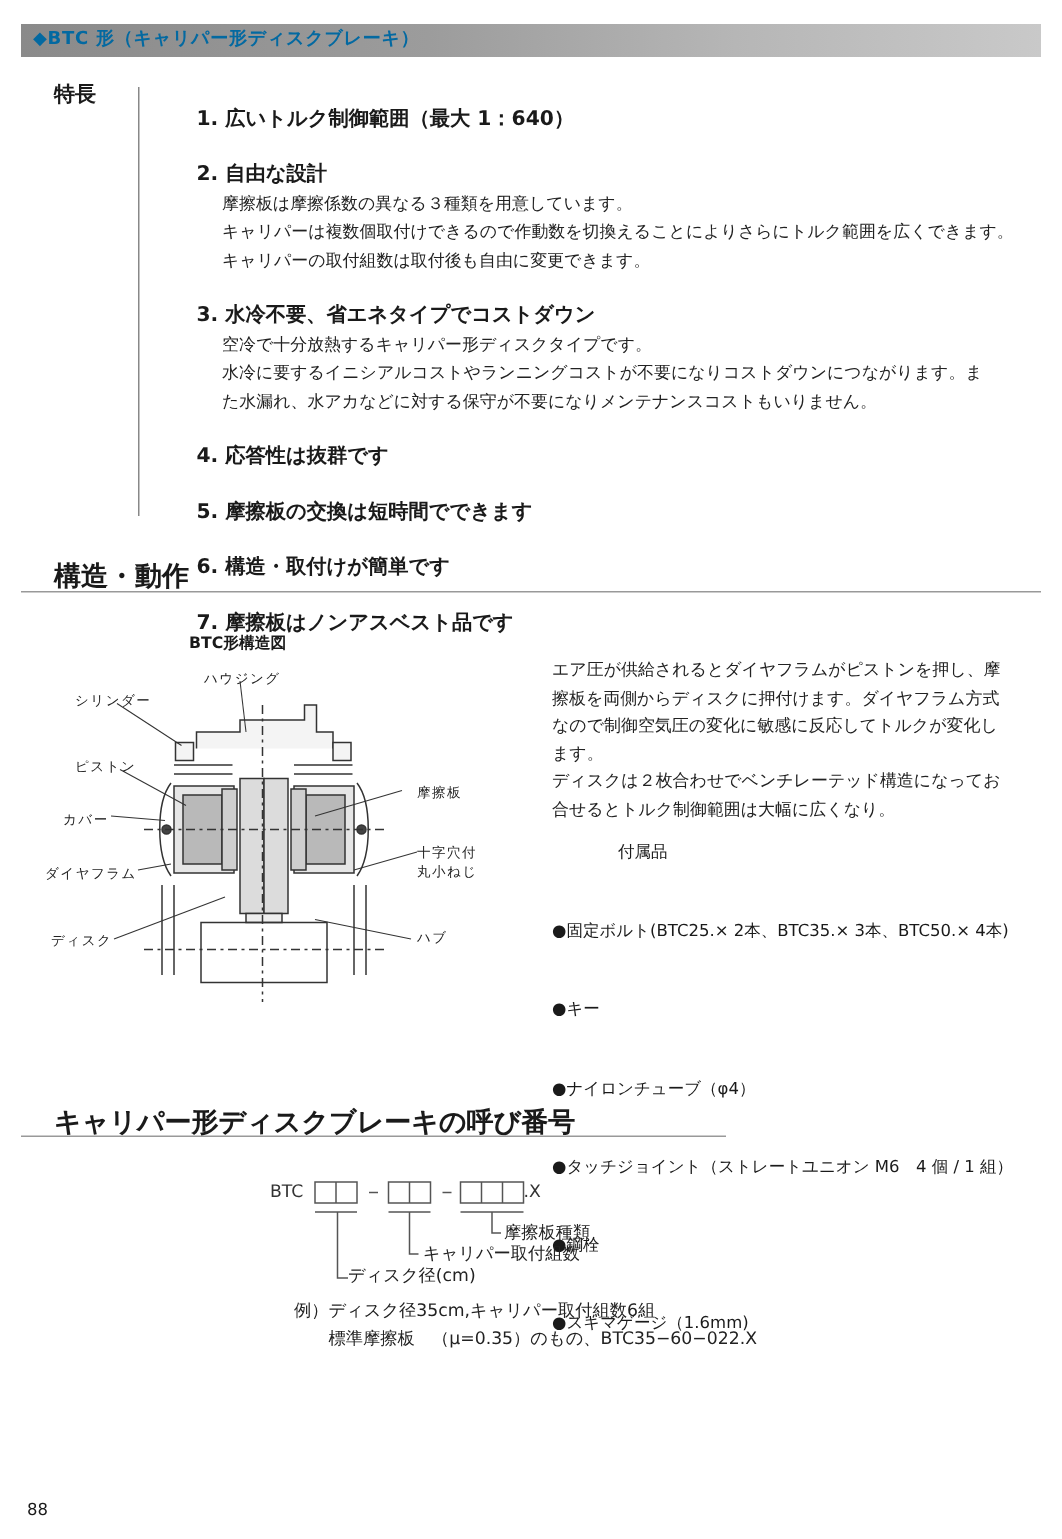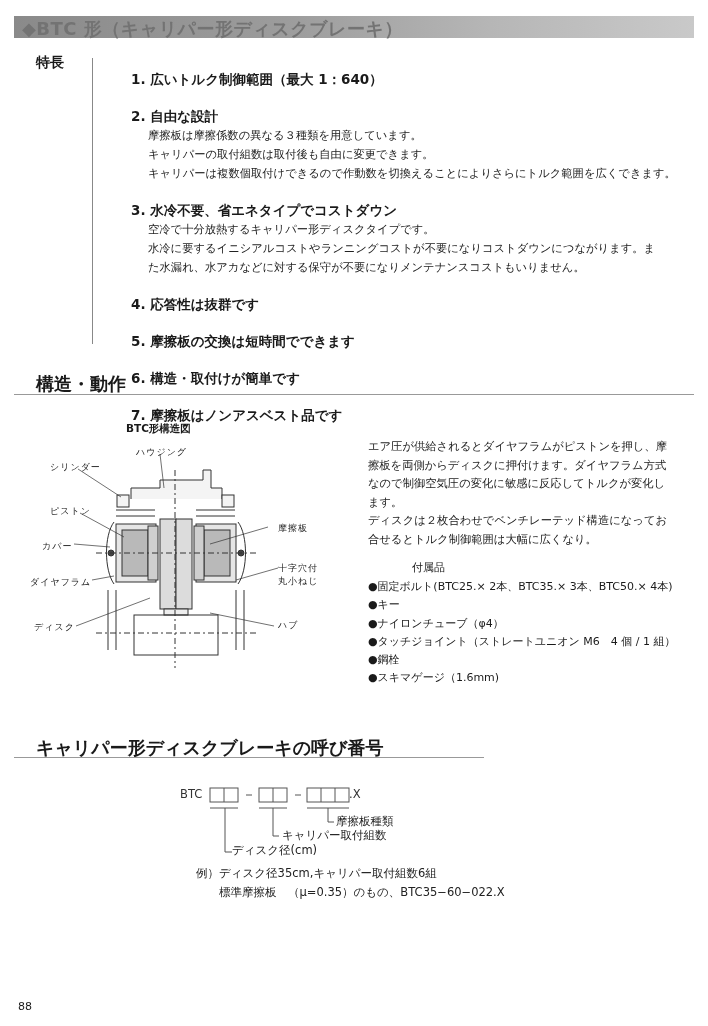--- a/index.html
+++ b/index.html
@@ -2,41 +2,41 @@
 <html><head>
 <meta charset="utf-8">
 <style>
   html, body { margin: 0; padding: 0; background: #ffffff; }
   body { width: 708px; height: 1026px; position: relative; overflow: hidden;
          font-family: "DejaVu Sans", sans-serif; color: #1a1a1a; }
   .abs { position: absolute; }
 
   .title-bar { left: 14px; top: 16px; width: 680px; height: 22px;
     background: linear-gradient(to right, #8a8a8a 0%, #9c9c9c 40%, #b6b6b6 70%, #c9c9c9 100%); }
-  .title-text { left: 22px; top: 17px; font-size: 18px; font-weight: bold; color: #737373; letter-spacing: 0.5px; white-space: nowrap; text-align: right; }
+  .title-text { left: 22px; top: 17px; font-size: 12px; font-weight: bold; color: #0369a1; letter-spacing: 0.5px; white-space: nowrap; text-align: right; }
 
   .feat-label { left: 36px; top: 54px; font-size: 14px; font-weight: bold; white-space: nowrap; }
   .feat-rule { left: 92px; top: 58px; width: 1px; height: 286px; background: #888; }
 
   .feat-list { left: 114px; top: 52px; width: 590px; }
   .feat-item { margin: 17px; }
   .feat-head { font-size: 13.5px; font-weight: bold; line-height: 20px; white-space: nowrap; }
   .feat-body { padding-left: 17px; font-size: 11.3px; line-height: 19px; color: #222; }
   .feat-body div { white-space: nowrap; }
 
   .sec-head { font-size: 18px; font-weight: bold; white-space: nowrap; }
   .sec-rule { height: 1px; background: #999; }
   .diagram-title { left: 126px; top: 422px; font-size: 10.5px; font-weight: bold; white-space: nowrap; }
   .dlabel { font-size: 9px; letter-spacing: 1px; white-space: nowrap; color: #222; }
 
   .desc { left: 368px; top: 438px; width: 330px; font-size: 11.3px; line-height: 18.5px; color: #222; }
   .desc div { white-space: nowrap; }
   .acc-head { left: 368px; top: 560px; font-size: 11px; white-space: nowrap; margin-left: 44px; }
   .acc-list { left: 368px; top: 578px; font-size: 11px; line-height: 18.3px; }
-  .acc-list div { white-space: nowrap; }
+  .acc-list div { white-space: nowrap; margin-top: 34px; }
   .code-note { font-size: 11.5px; white-space: nowrap; color: #222; }
 
   .page-num { left: 18px; top: 1000px; font-size: 11px; }
 </style>
 </head>
 <body>
 
 <div class="abs title-bar"></div>
 <div class="abs title-text">◆BTC 形（キャリパー形ディスクブレーキ）</div>
 
@@ -44,22 +44,22 @@
 <div class="abs feat-rule"></div>
 
 <div class="abs feat-list">
   <div class="feat-item">
     <div class="feat-head">1. 広いトルク制御範囲（最大 1：640）</div>
   </div>
   <div class="feat-item">
     <div class="feat-head">2. 自由な設計</div>
     <div class="feat-body">
       <div>摩擦板は摩擦係数の異なる３種類を用意しています。</div>
+      <div>キャリパーは複数個取付けできるので作動数を切換えることによりさらにトルク範囲を広くできます。</div>
       <div>キャリパーの取付組数は取付後も自由に変更できます。</div>
-      <div>キャリパーは複数個取付けできるので作動数を切換えることによりさらにトルク範囲を広くできます。</div>
     </div>
   </div>
   <div class="feat-item">
     <div class="feat-head">3. 水冷不要、省エネタイプでコストダウン</div>
     <div class="feat-body">
       <div>空冷で十分放熱するキャリパー形ディスクタイプです。</div>
       <div>水冷に要するイニシアルコストやランニングコストが不要になりコストダウンにつながります。ま</div>
       <div>た水漏れ、水アカなどに対する保守が不要になりメンテナンスコストもいりません。</div>
     </div>
   </div>

